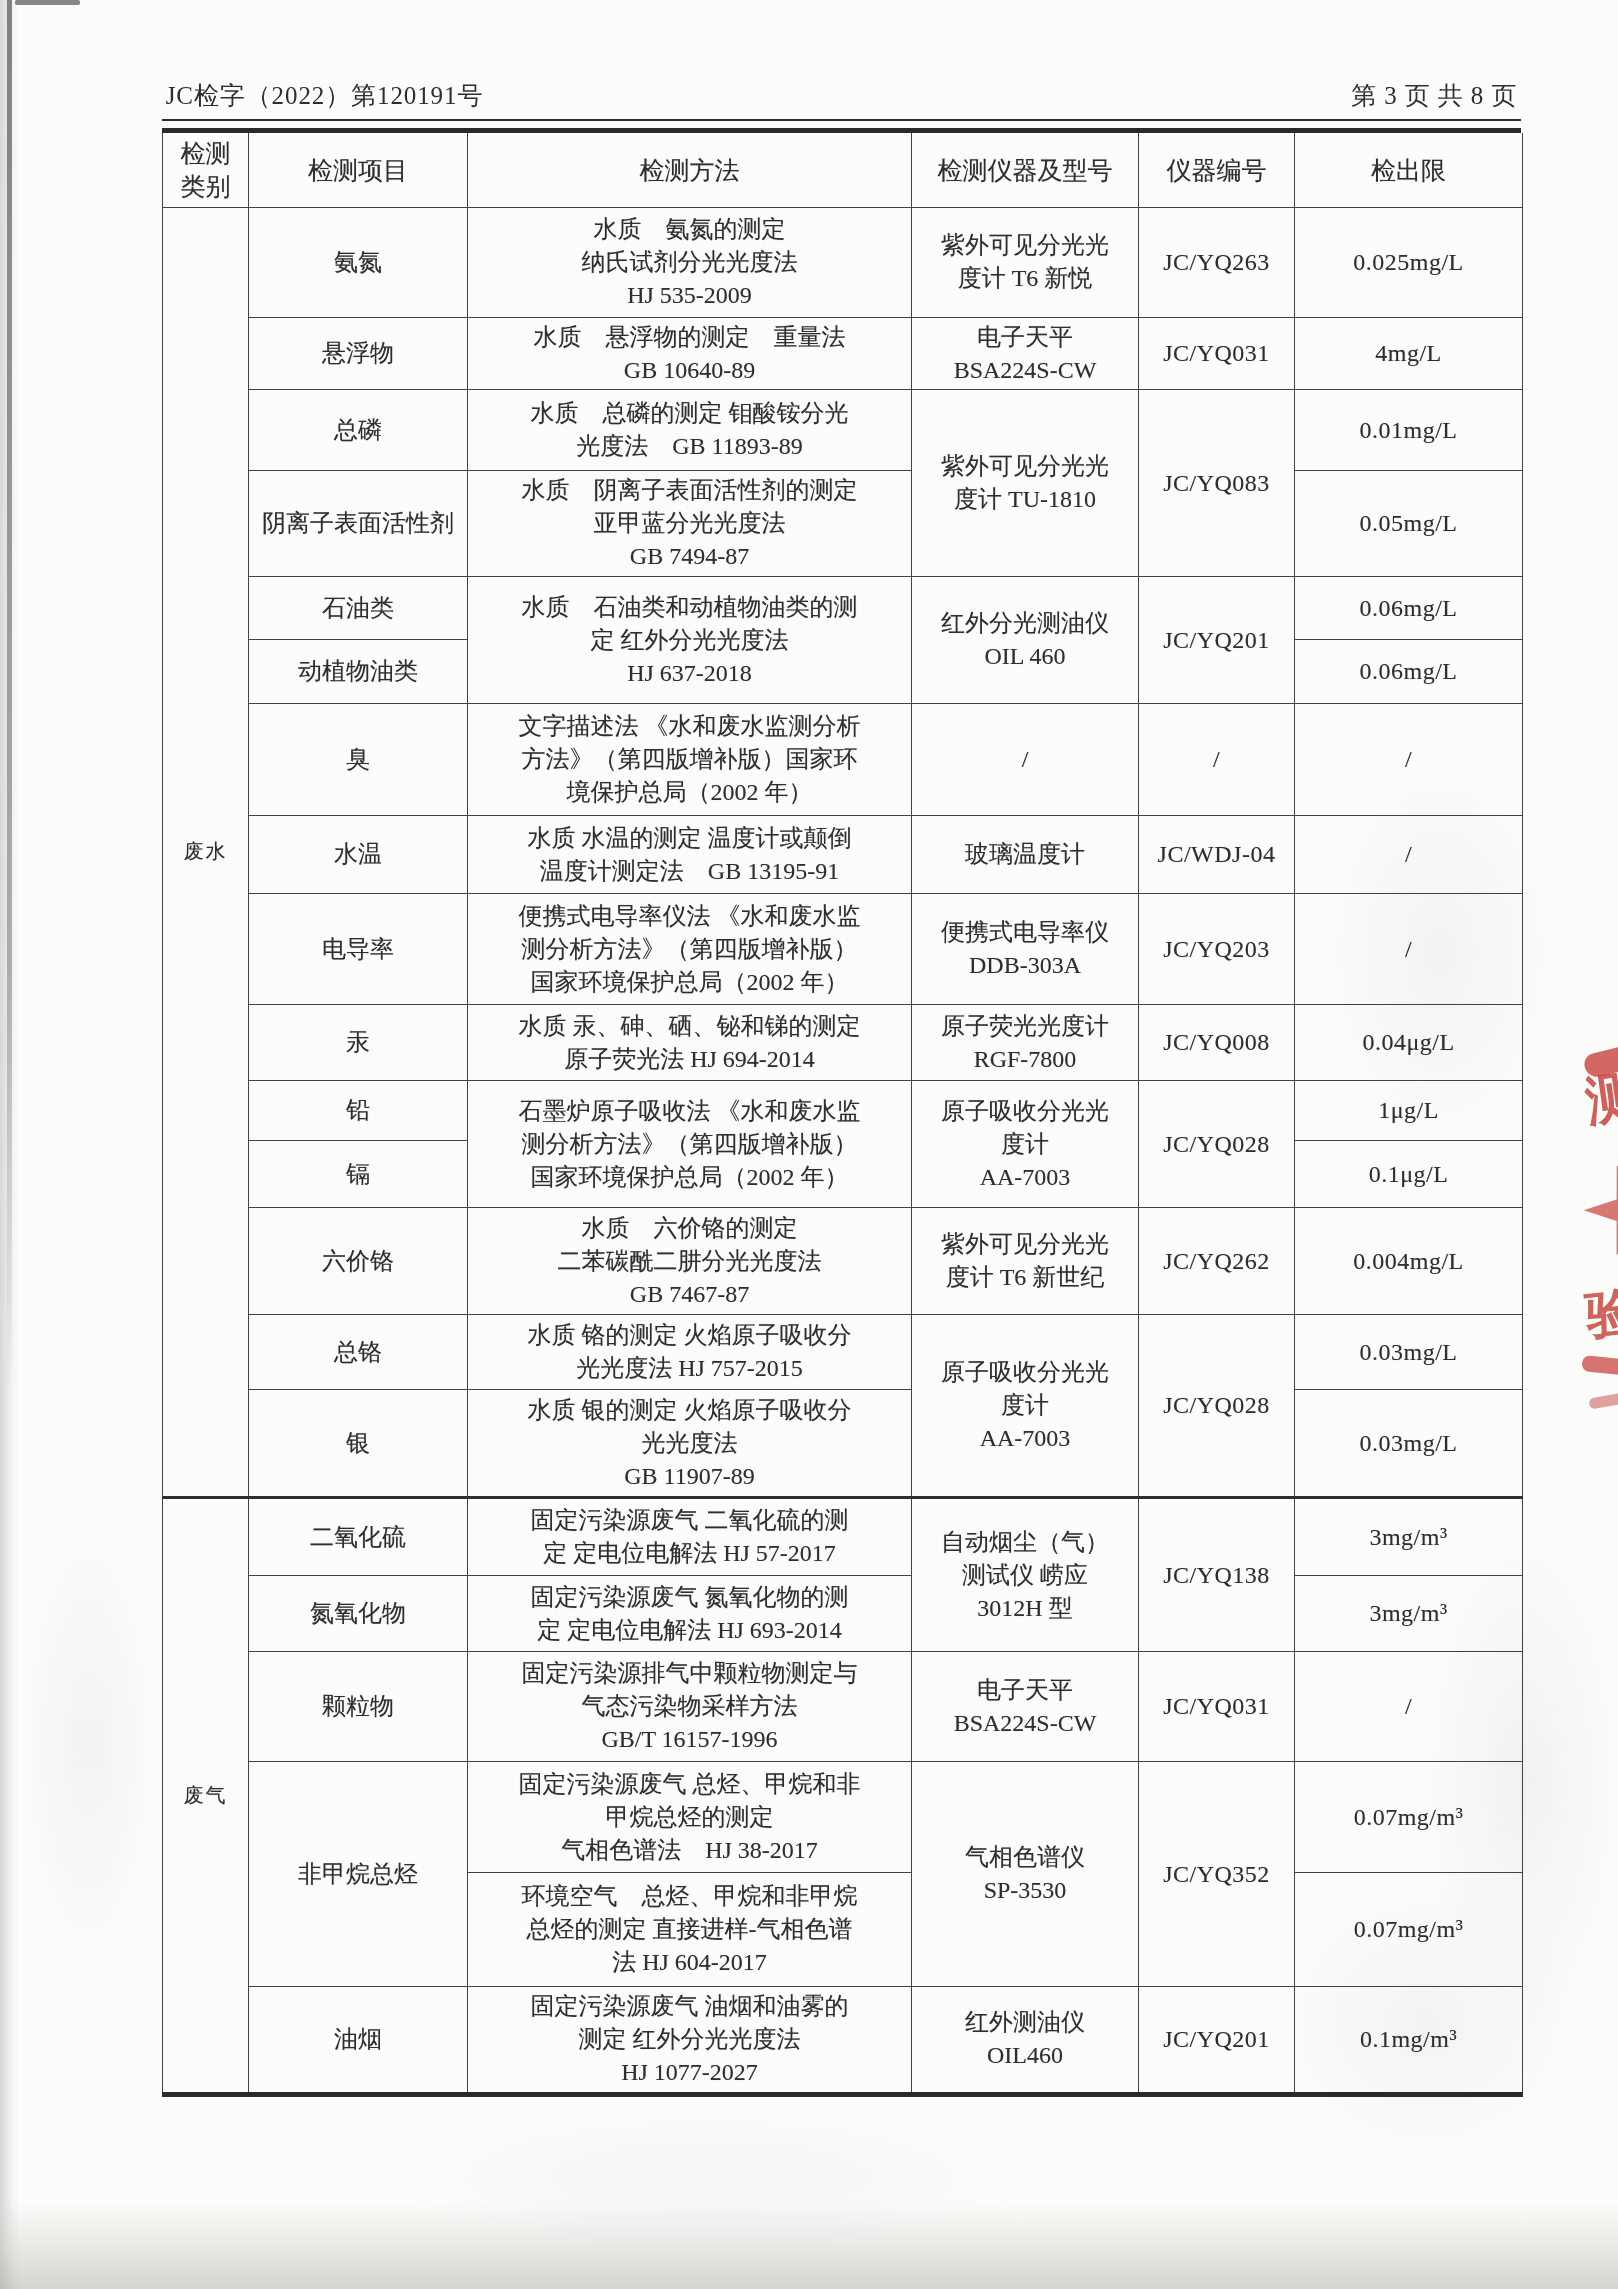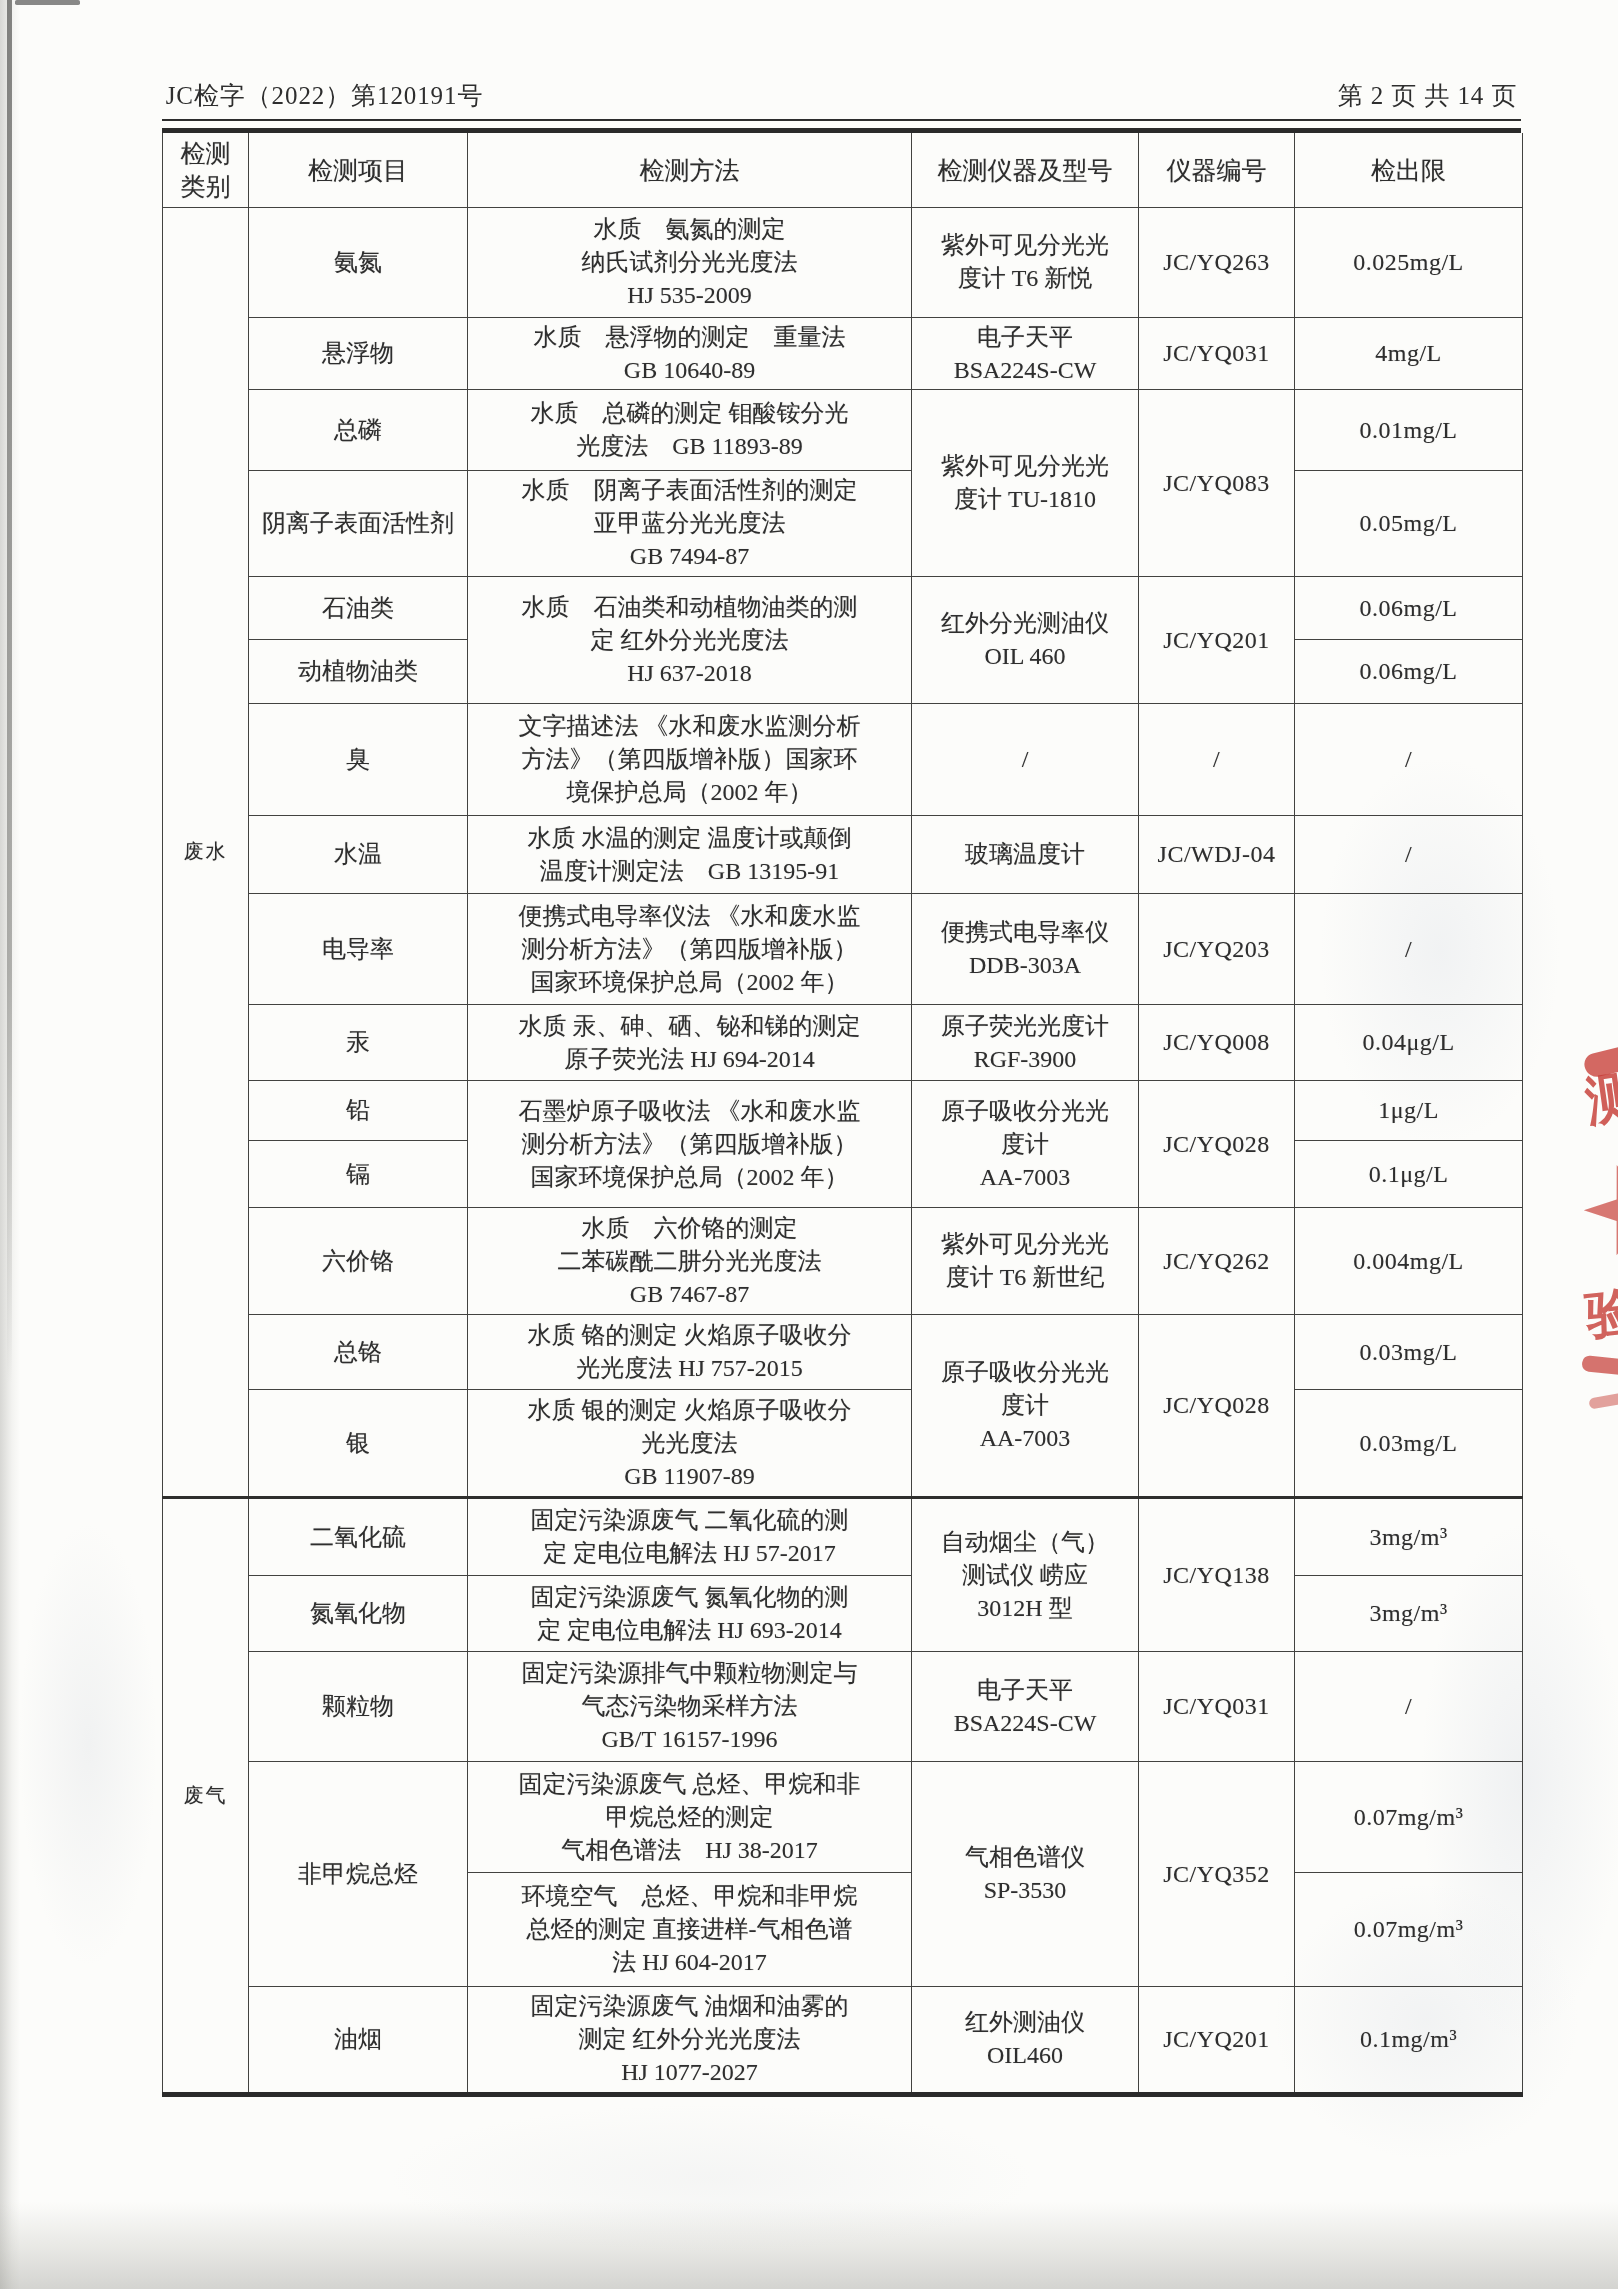--- a/index.html
+++ b/index.html
@@ -108,21 +108,21 @@
   <div class="stamp-char-top">测</div>
   <div class="stamp-star">★</div>
   <div class="stamp-char-bottom">验</div>
   <div class="stamp-bar"></div>
   <div class="stamp-dot"></div>
 </div>
 
 <div class="content">
   <div class="doc-header">
     <span>JC检字（2022）第120191号</span>
-    <span>第 2 页 共 14 页</span>
+    <span>第 3 页 共 8 页</span>
   </div>
   <div class="rule-thick"></div>
 
   <table class="report">
     <colgroup>
       <col style="width:86px">
         <col style="width:219px">
         <col style="width:444px">
       <col style="width:227px">
         <col style="width:156px">
@@ -215,21 +215,21 @@
         <td>便携式电导率仪
 DDB-303A</td>
         <td class="no">JC/YQ203</td>
         <td class="dl">/</td>
       </tr>
       <tr style="height:76px">
         <td class="item">汞</td>
         <td>水质 汞、砷、硒、铋和锑的测定
 原子荧光法 HJ 694-2014</td>
         <td>原子荧光光度计
-RGF-3900</td>
+RGF-7800</td>
         <td class="no">JC/YQ008</td>
         <td class="dl">0.04μg/L</td>
       </tr>
       <tr style="height:60px">
         <td class="item">铅</td>
         <td rowspan="2">石墨炉原子吸收法 《水和废水监
 测分析方法》（第四版增补版）
 国家环境保护总局（2002 年）</td>
         <td rowspan="2">原子吸收分光光
 度计

